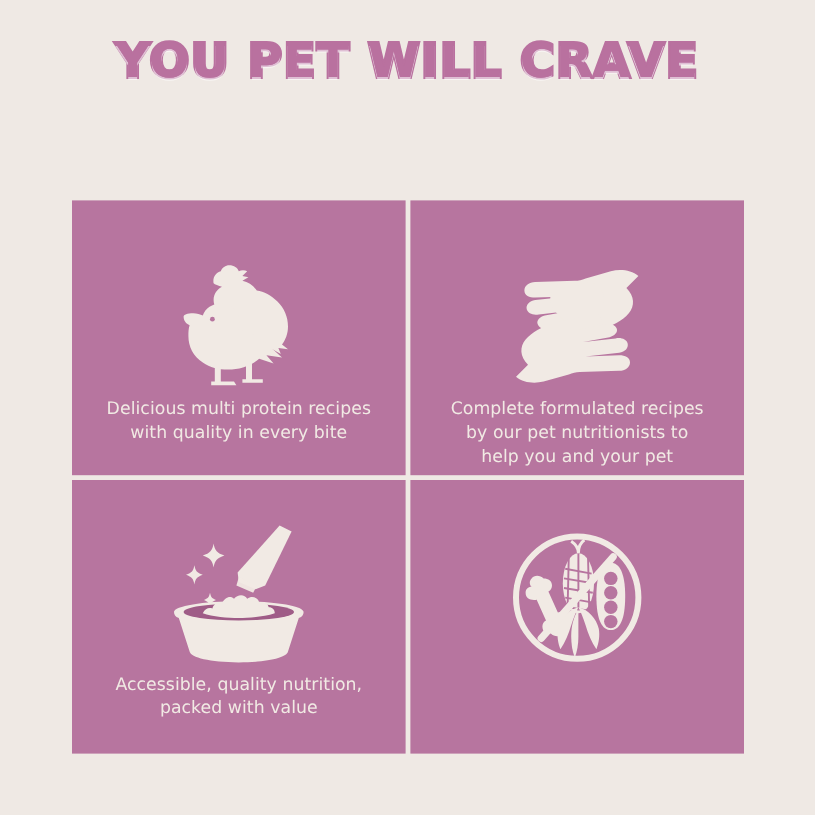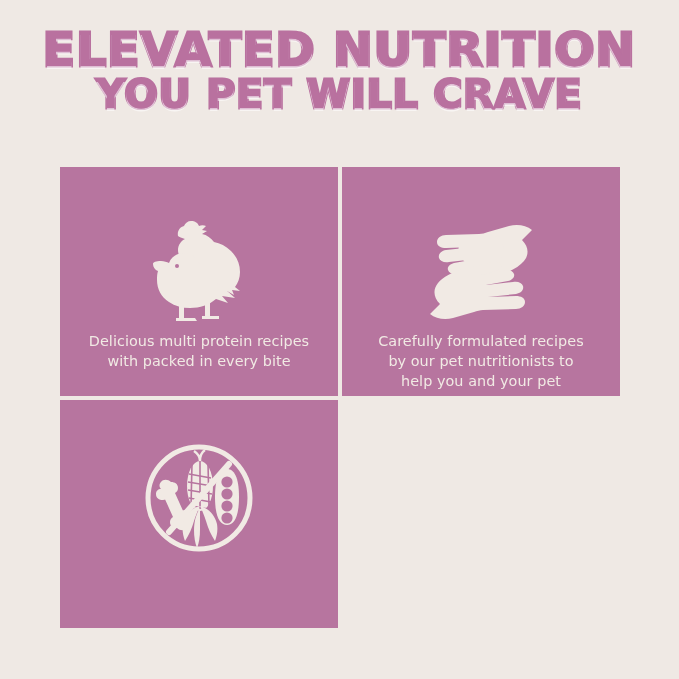--- a/index.html
+++ b/index.html
@@ -97,21 +97,20 @@
   svg { display: block; }
   .fillcream { fill: #f1eae4; }
   .strokecream { stroke: #f1eae4; fill: none; }
 </style>
 </head>
 <body>
 
 <div class="page">
 
   <div class="heading">
-    <span class="heading-line l1">ELEVATED NUTRITION</span>
     <span class="heading-line l2">YOU PET WILL CRAVE</span>
   </div>
 
   <div class="grid">
 
     <div class="cell cell-r1">
       <div class="icon-wrap">
         <svg width="120" height="112" viewBox="0 0 120 112" aria-hidden="true">
 
           <path class="fillcream" d="M39 22c-1-5 2-9 6-10 1-3 4-5 7-5 4 0 7 2 8 5 2-1 5-1 7 0l-4 4 5 1-5 3c5 1 9 4 12 8 6 1 12 4 17 9 6 6 9 13 9 21 0 6-2 11-5 15l5 4-8-1 2 5-7-4c-4 2-9 3-14 3-4 0-9-1-13-3-7-4-12-10-14-18-1-4-1-8 0-12-5-2-8-6-8-11 0-5 3-9 7-11-3-1-6-2-7-3z"></path>
@@ -119,43 +118,64 @@
           <path class="fillcream" d="M66 88h5v14h9v3H63v-3h3z"></path>
 
           <path class="fillcream" d="M14 50c0-2 3-3 8-3 3 0 6 1 8 2 2-6 8-10 15-10 9 0 16 7 16 16 0 2 0 4-1 6 10 2 19 7 26 14l10 9-13-2 6 7-12-4c-7 6-16 9-26 9-8 0-15-2-21-6-8-5-12-13-12-22 0-3 0-6 1-9-3-1-5-4-5-7z"></path>
 
           <circle cx="38" cy="52" r="2" fill="#b7759f"></circle>
 
           <path class="fillcream" d="M40 89h5v15h11l2 3H37v-3h3z"></path>
         </svg>
       </div>
       <div class="caption">Delicious multi protein recipes
-with packed in every bite</div>
+with quality in every bite</div>
     </div>
 
     <div class="cell cell-r1">
       <div class="icon-wrap">
         <svg width="118" height="108" viewBox="0 0 118 108" aria-hidden="true">
 
           <g class="fillcream">
             <path d="M110 12c-6-5-15-6-23-4L66 14c-3 1-6 2-9 2l-33 1c-5 0-9 3-9 7 0 4 4 6 9 6l28-1-28 3c-5 1-8 4-7 8 1 3 5 5 10 4l27-3-22 4c-4 1-7 4-6 7 1 3 5 5 9 4l24-5-15 4c-4 1-6 4-5 6 1 3 5 4 9 3l29-7c11-3 20-8 25-14 5-6 5-14-2-21z"></path>
           </g>
 
           <path class="fillcream" d="M59 88c-1 0-2 0-3-1L41 72c-6-6-6-16 0-21 5-5 13-5 18 0l0 0c5-5 13-5 18 0 6 5 6 15 0 21L62 87c-1 1-2 1-3 1z" transform="translate(0,-30)"></path>
 
           <g class="fillcream" transform="translate(118,108) rotate(180)">
             <path d="M110 12c-6-5-15-6-23-4L66 14c-3 1-6 2-9 2l-33 1c-5 0-9 3-9 7 0 4 4 6 9 6l28-1-28 3c-5 1-8 4-7 8 1 3 5 5 10 4l27-3-22 4c-4 1-7 4-6 7 1 3 5 5 9 4l24-5-15 4c-4 1-6 4-5 6 1 3 5 4 9 3l29-7c11-3 20-8 25-14 5-6 5-14-2-21z"></path>
           </g>
         </svg>
       </div>
-      <div class="caption">Carefully formulated recipes
+      <div class="caption">Complete formulated recipes
 by our pet nutritionists to
 help you and your pet</div>
     </div>
 
+    <div class="cell cell-r2">
+      <div class="icon-wrap">
+        <svg width="124" height="122" viewBox="0 0 124 122" aria-hidden="true">
+
+          <path class="fillcream" d="M96 6l10 5-22 45-8 3-14-6-1-8z"></path>
+          <path class="fillcream" d="M62 49l15 7-3 6-14-6z" opacity="0.95"></path>
+
+          <path class="fillcream" d="M41 21c1 6 3 8 9 10-6 2-8 4-9 10-1-6-3-8-9-10 6-2 8-4 9-10z"></path>
+          <path class="fillcream" d="M25 39c1 5 2 6 7 8-5 2-6 3-7 8-1-5-2-6-7-8 5-2 6-3 7-8z"></path>
+          <path class="fillcream" d="M38 62c1 4 1 4 5 6-4 2-4 2-5 6-1-4-1-4-5-6 4-2 4-2 5-6z"></path>
+
+          <path class="fillcream" d="M8 78c0-5 24-9 54-9s54 4 54 9c0 2-1 4-4 5l-9 28c-1 5-17 9-41 9s-40-4-41-9L12 83c-3-1-4-3-4-5z"></path>
+
+          <ellipse cx="62" cy="78" rx="46" ry="7" fill="#9f5c87"></ellipse>
+
+          <path class="fillcream" d="M32 79c2-4 5-5 8-4 1-4 5-6 8-4 2-5 7-7 10-4 3-4 9-4 11 0 4-3 9-1 10 3 4-1 7 1 8 4 3 0 5 2 5 5-9 3-22 4-30 4-9 0-22-1-30-4z"></path>
+        </svg>
+      </div>
+      <div class="caption">Accessible, quality nutrition,
+packed with value</div>
+    </div>
 
     <div class="cell cell-r2">
       <div class="icon-wrap">
         <svg width="112" height="112" viewBox="0 0 112 112" aria-hidden="true">
 
           <circle cx="56" cy="56" r="51" class="strokecream" stroke-width="5"></circle>
 
           <g class="fillcream">
             <path d="M28 40c-3-3-8-3-10 0-2 2-2 5 0 7-3 0-5 2-5 5 0 4 3 6 7 6 2 0 4-1 5-3l8 19 8-3-9-20c2-1 3-3 3-5 0-4-3-6-7-6z" transform="translate(0,0)"></path>
             <path d="M34 86c3 3 8 3 10 0 2-2 2-5 0-7 3 0 5-2 5-5 0-4-3-6-7-6-2 0-4 1-5 3l-8-19-8 3 9 20c-2 1-3 3-3 5 0 4 3 6 7 6z"></path>

